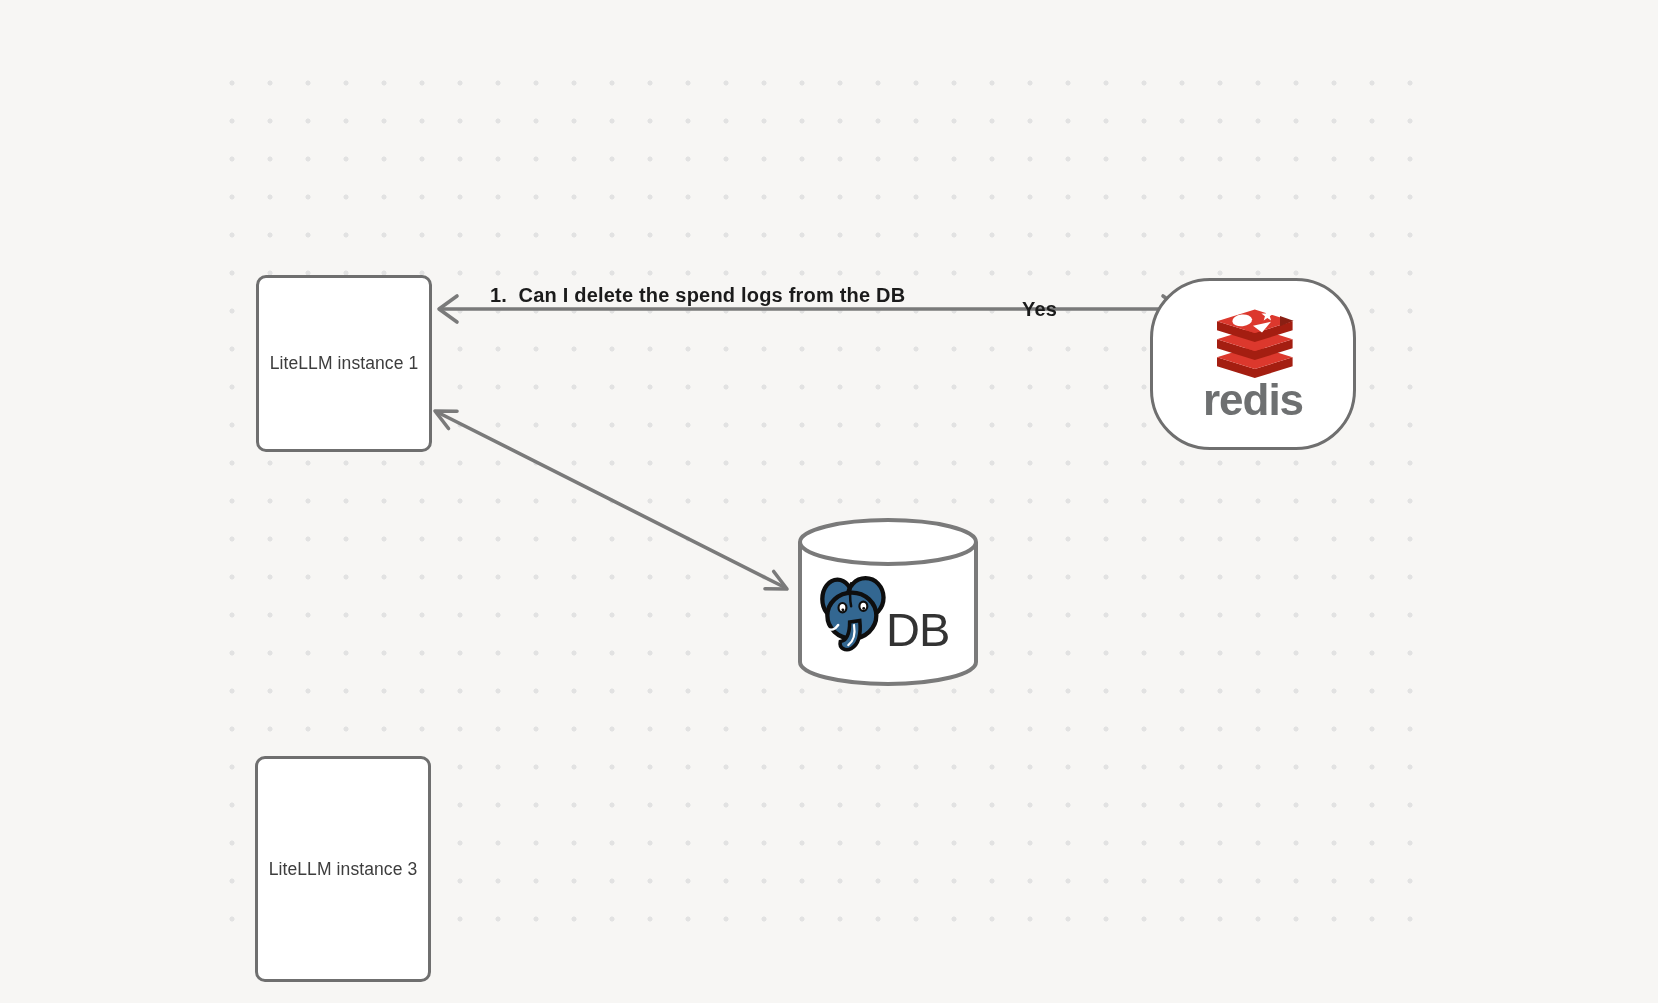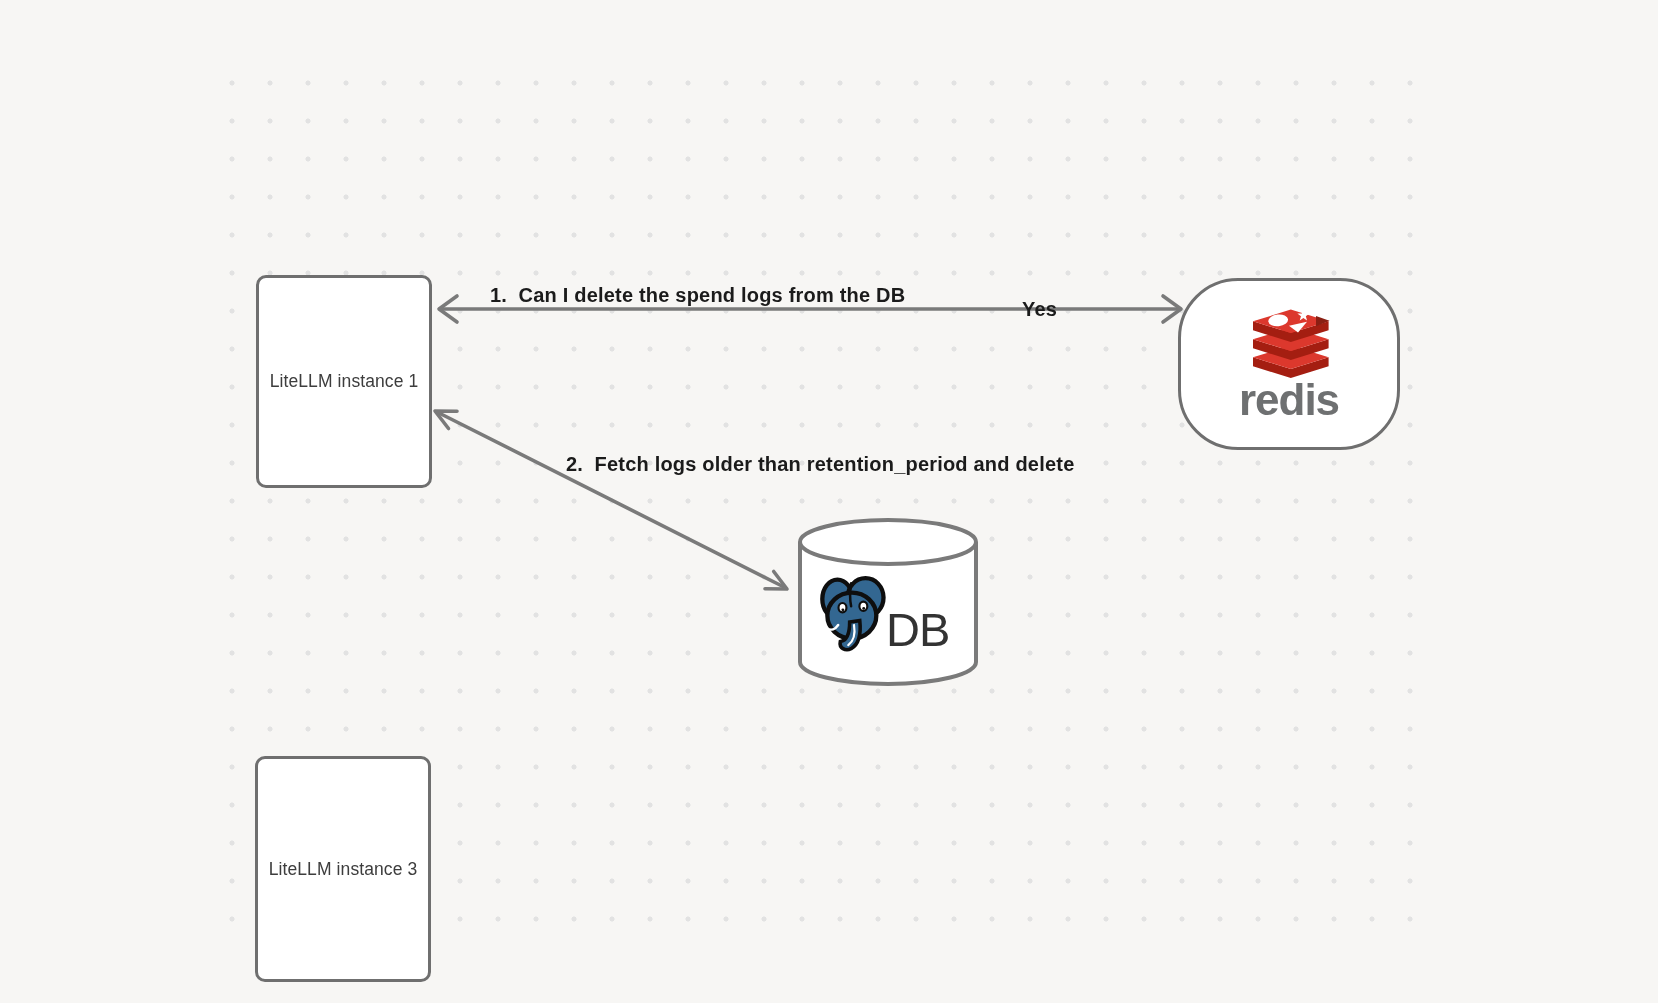--- a/index.html
+++ b/index.html
@@ -14,30 +14,30 @@
   body{background:var(--canvas-bg);font-family:"Liberation Sans",sans-serif;position:relative}
   .canvas{position:absolute;inset:0;width:1658px;height:1003px}
   .dots{
     position:absolute;left:212px;top:63px;width:1212px;height:870px;
     background-image:radial-gradient(circle,var(--dot) 2.4px,rgba(0,0,0,0) 2.7px);
     background-size:38px 38px;background-position:1px 1px;
   }
   .arrows{position:absolute;left:0;top:0;width:1658px;height:1003px}
   .arrows .shaft,.arrows .head{stroke:var(--arrow);stroke-width:3.6;fill:none;stroke-linecap:round;stroke-linejoin:round}
   .node-box{
-    position:absolute;width:176px;height:213px;background:#ffffff;
+    position:absolute;width:176px;height:177px;background:#ffffff;
     border:3.5px solid var(--shape-stroke);border-radius:10px;
     display:flex;align-items:center;justify-content:center;
   }
   .node-box .box-label{font-size:17.5px;color:var(--node-label-text);letter-spacing:.1px;white-space:nowrap}
   #box1{left:256px;top:275px}
   #box2{left:256px;top:516px}
   #box3{left:255px;top:756px;height:226px}
   .redis-node{
-    position:absolute;left:1178px;top:278px;width:222px;height:172px;background:#fff;
+    position:absolute;left:1150px;top:278px;width:206px;height:172px;background:#fff;
     border:3.5px solid var(--shape-stroke);border-radius:60px;
     display:flex;flex-direction:column;align-items:center;justify-content:flex-start;
     padding-top:25px;
   }
   .redis-word{font-size:44px;font-weight:700;color:var(--redis-wordmark);line-height:40px;margin-top:2px;letter-spacing:-1px}
   .redis-top{fill:var(--redis-red)}
   .redis-side{fill:var(--redis-dark-red)}
   .redis-white{fill:#ffffff}
   .redis-cut{fill:var(--redis-notch)}
   .db-wrap{position:absolute;left:796px;top:516px;width:184px;height:176px}
@@ -119,15 +119,14 @@
       <ellipse cx="34" cy="44" rx="5.5" ry="6.5" fill="#ffffff" stroke="#0e0e0e" stroke-width="3"></ellipse>
       <circle cx="34.5" cy="47" r="2" fill="#0e0e0e"></circle>
       <ellipse cx="63" cy="42" rx="5.5" ry="6.5" fill="#ffffff" stroke="#0e0e0e" stroke-width="3"></ellipse>
       <circle cx="63.5" cy="45" r="2" fill="#0e0e0e"></circle>
     </g>
     <text class="db-label-text" x="90" y="130">DB</text>
   </svg>
 
   <div class="edge-label" id="edge1-label">1.  Can I delete the spend logs from the DB</div>
   <div class="edge-label" id="edge1-reply">Yes</div>
-  <div class="edge-label" id="edge2-label">2.  Fetch logs older than retention_period and delete</div>
 
 </div>
 
 </body></html>

